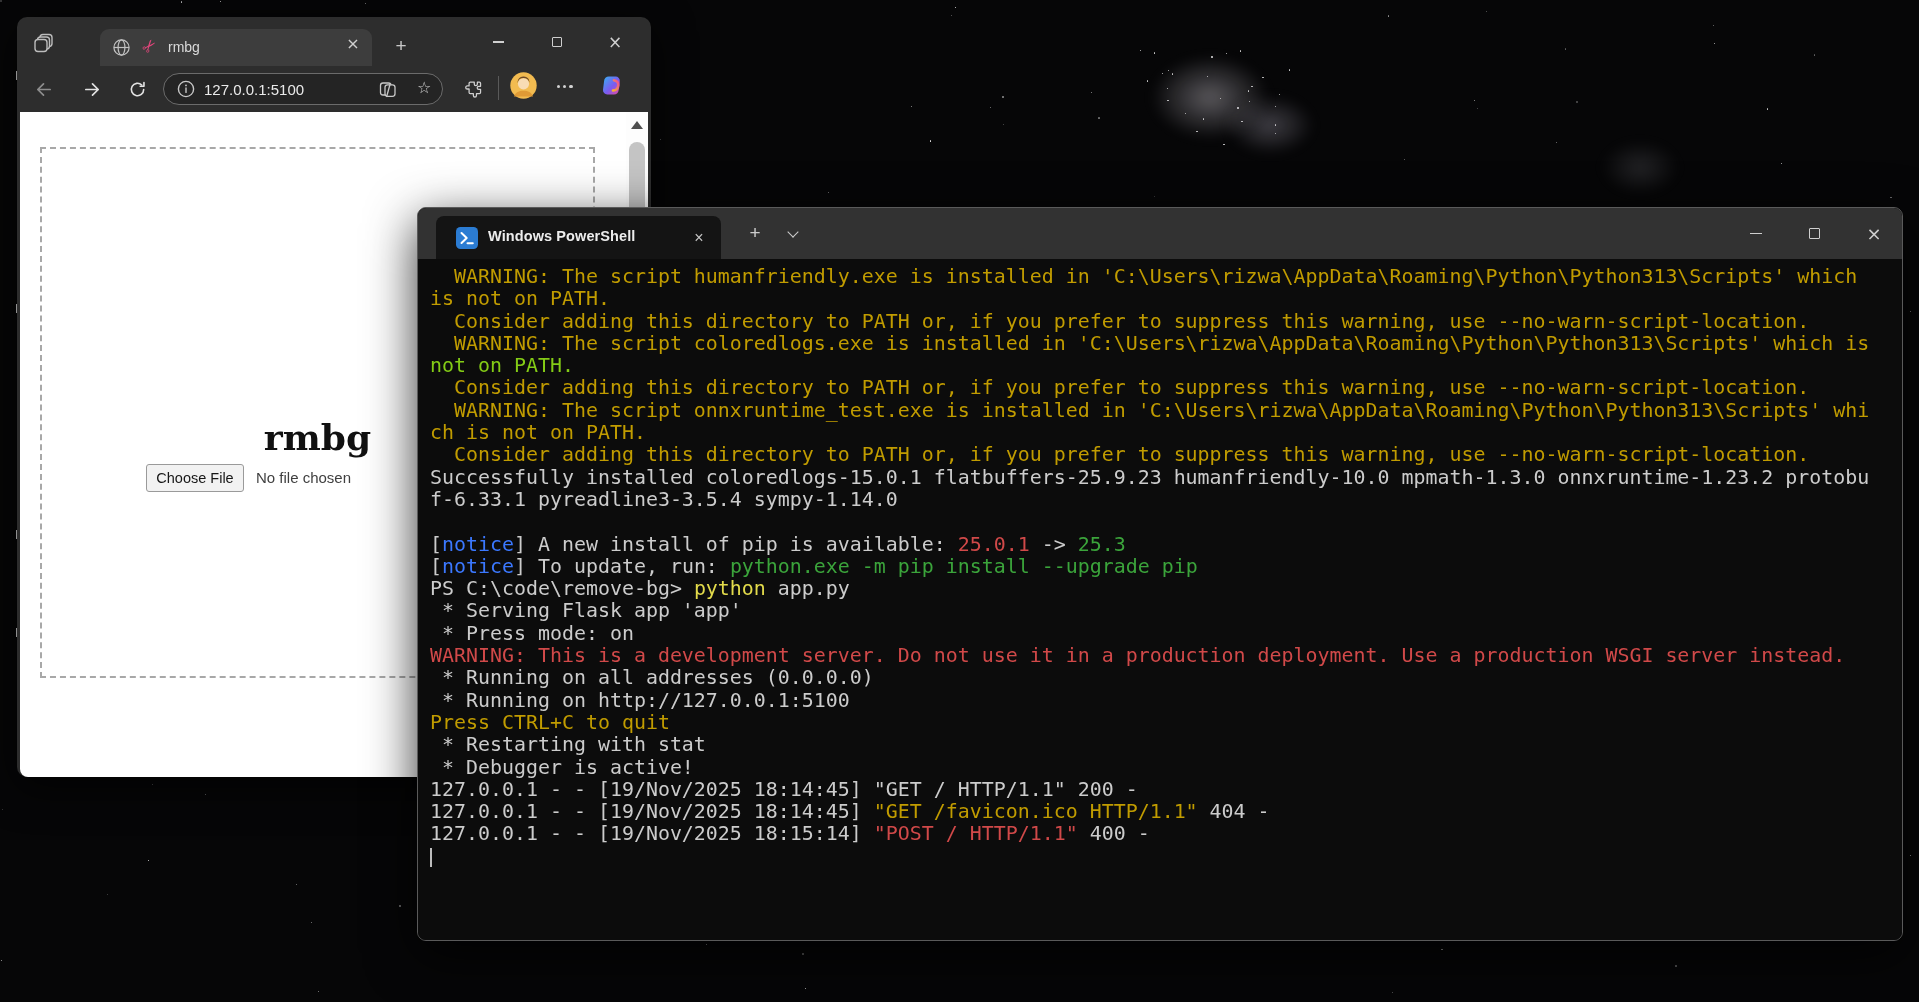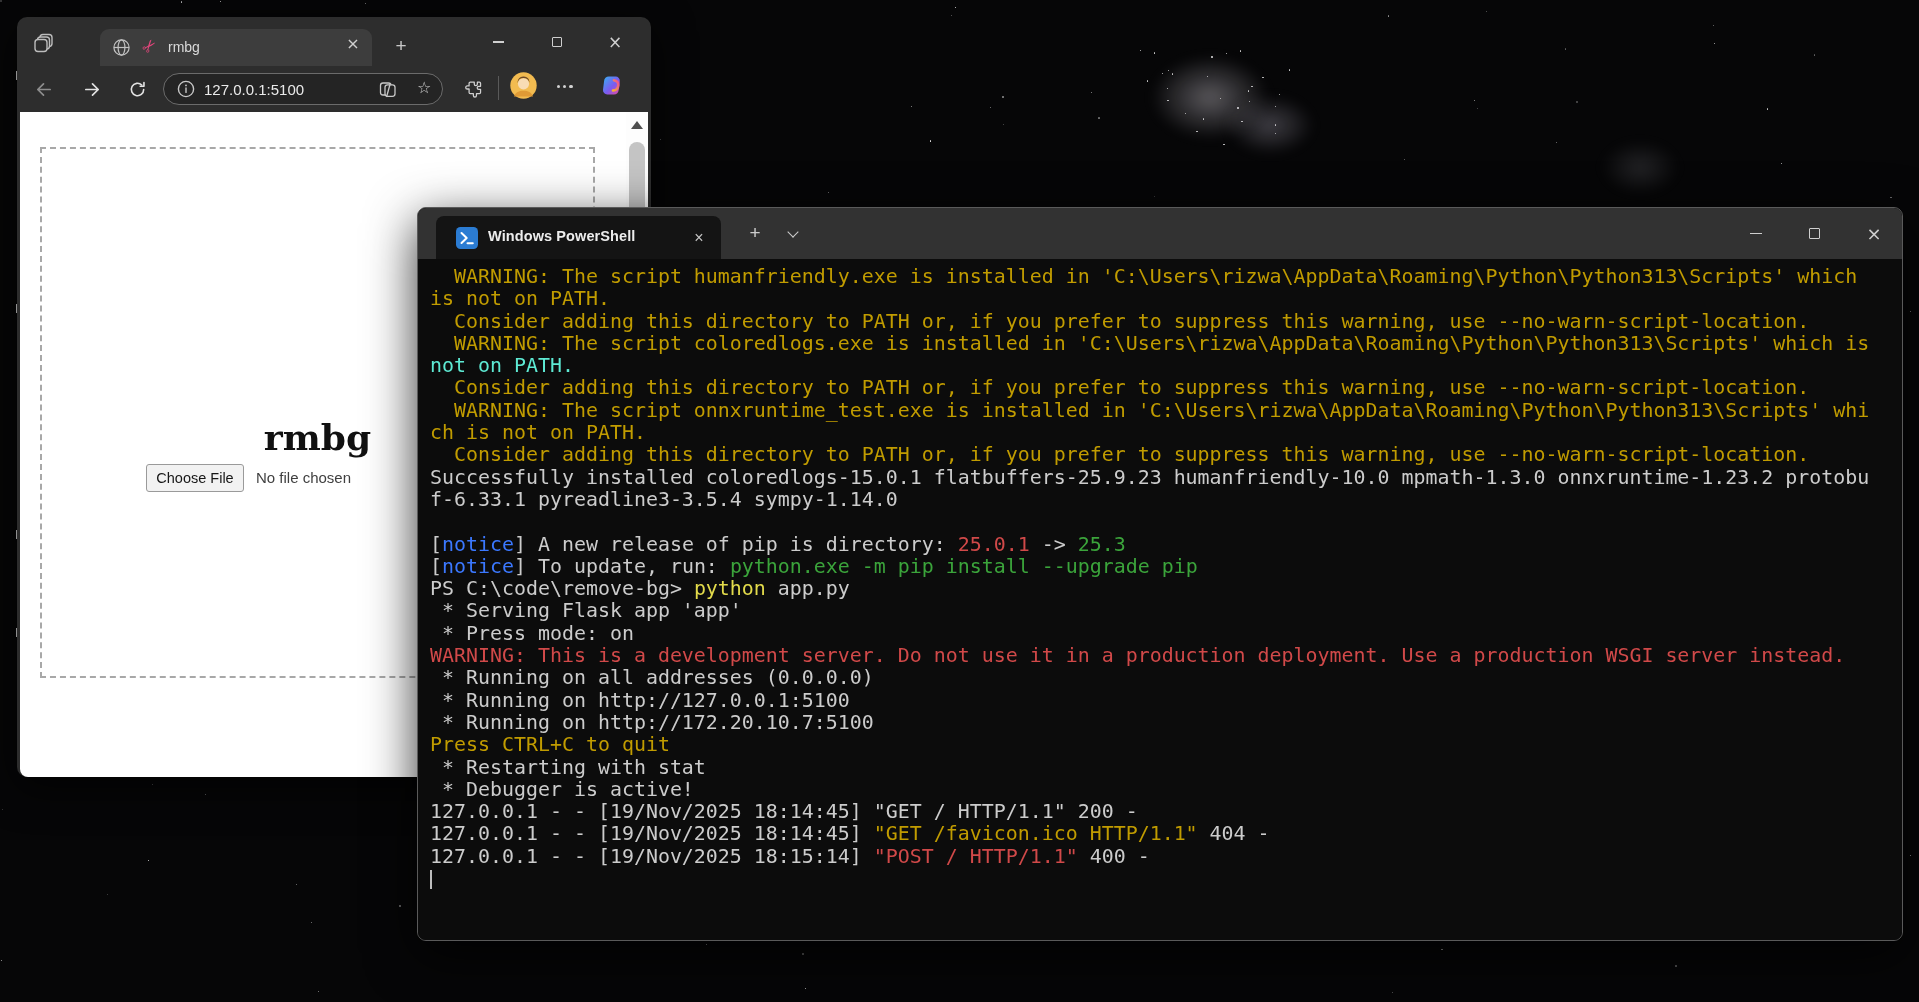--- a/index.html
+++ b/index.html
@@ -462,37 +462,36 @@
         </span>
       <span class="t-ctl t-ctl-close">
           <span class="x-glyph" style="font-size:18px">×</span>
         </span>
     </div>
     <div class="t-body" id="t-body">
         <div class="trow"><span style="color: rgb(193, 156, 0);">  WARNING: The script humanfriendly.exe is installed in 'C:\Users\rizwa\AppData\Roaming\Python\Python313\Scripts' which</span></div>
         <div class="trow"><span style="color: rgb(193, 156, 0);">is not on PATH.</span></div>
         <div class="trow"><span style="color: rgb(193, 156, 0);">  Consider adding this directory to PATH or, if you prefer to suppress this warning, use --no-warn-script-location.</span></div>
         <div class="trow"><span style="color: rgb(193, 156, 0);">  WARNING: The script coloredlogs.exe is installed in 'C:\Users\rizwa\AppData\Roaming\Python\Python313\Scripts' which is</span></div>
-        <div class="trow"><span style="color: #5eead4;">not on PATH.</span></div>
+        <div class="trow"><span style="color: #84cc16;">not on PATH.</span></div>
         <div class="trow"><span style="color: rgb(193, 156, 0);">  Consider adding this directory to PATH or, if you prefer to suppress this warning, use --no-warn-script-location.</span></div>
         <div class="trow"><span style="color: rgb(193, 156, 0);">  WARNING: The script onnxruntime_test.exe is installed in 'C:\Users\rizwa\AppData\Roaming\Python\Python313\Scripts' whi</span></div>
         <div class="trow"><span style="color: rgb(193, 156, 0);">ch is not on PATH.</span></div>
         <div class="trow"><span style="color: rgb(193, 156, 0);">  Consider adding this directory to PATH or, if you prefer to suppress this warning, use --no-warn-script-location.</span></div>
         <div class="trow"><span style="color: rgb(204, 204, 204);">Successfully installed coloredlogs-15.0.1 flatbuffers-25.9.23 humanfriendly-10.0 mpmath-1.3.0 onnxruntime-1.23.2 protobu</span></div>
         <div class="trow"><span style="color: rgb(204, 204, 204);">f-6.33.1 pyreadline3-3.5.4 sympy-1.14.0</span></div>
         <div class="trow"></div>
-        <div class="trow"><span style="color: rgb(204, 204, 204);">[</span><span style="color: rgb(59, 120, 255);">notice</span><span style="color: rgb(204, 204, 204);">] A new release of pip is directory: </span><span style="color: rgb(209, 73, 73);">25.0.1</span><span style="color: rgb(204, 204, 204);"> -&gt; </span><span style="color: rgb(59, 164, 59);">25.3</span></div>
+        <div class="trow"><span style="color: rgb(204, 204, 204);">[</span><span style="color: rgb(59, 120, 255);">notice</span><span style="color: rgb(204, 204, 204);">] A new install of pip is available: </span><span style="color: rgb(209, 73, 73);">25.0.1</span><span style="color: rgb(204, 204, 204);"> -&gt; </span><span style="color: rgb(59, 164, 59);">25.3</span></div>
         <div class="trow"><span style="color: rgb(204, 204, 204);">[</span><span style="color: rgb(59, 120, 255);">notice</span><span style="color: rgb(204, 204, 204);">] To update, run: </span><span style="color: rgb(59, 164, 59);">python.exe -m pip install --upgrade pip</span></div>
         <div class="trow"><span style="color: rgb(204, 204, 204);">PS C:\code\remove-bg&gt; </span><span style="color: rgb(227, 219, 75);">python</span><span style="color: rgb(204, 204, 204);"> app.py</span></div>
         <div class="trow"><span style="color: rgb(204, 204, 204);"> * Serving Flask app 'app'</span></div>
         <div class="trow"><span style="color: rgb(204, 204, 204);"> * Press mode: on</span></div>
         <div class="trow"><span style="color: rgb(209, 73, 73);">WARNING: This is a development server. Do not use it in a production deployment. Use a production WSGI server instead.</span></div>
         <div class="trow"><span style="color: rgb(204, 204, 204);"> * Running on all addresses (0.0.0.0)</span></div>
         <div class="trow"><span style="color: rgb(204, 204, 204);"> * Running on http://127.0.0.1:5100</span></div>
-        <div class="trow"><span style="color: rgb(204, 204, 204);"> * Running on http://172.20.10.7:5100</span></div>
         <div class="trow"><span style="color: rgb(193, 156, 0);">Press CTRL+C to quit</span></div>
         <div class="trow"><span style="color: rgb(204, 204, 204);"> * Restarting with stat</span></div>
         <div class="trow"><span style="color: rgb(204, 204, 204);"> * Debugger is active!</span></div>
         <div class="trow"><span style="color: rgb(204, 204, 204);">127.0.0.1 - - [19/Nov/2025 18:14:45] "GET / HTTP/1.1" 200 -</span></div>
         <div class="trow"><span style="color: rgb(204, 204, 204);">127.0.0.1 - - [19/Nov/2025 18:14:45] </span><span style="color: rgb(193, 156, 0);">"GET /favicon.ico HTTP/1.1"</span><span style="color: rgb(204, 204, 204);"> 404 -</span></div>
         <div class="trow"><span style="color: rgb(204, 204, 204);">127.0.0.1 - - [19/Nov/2025 18:15:14] </span><span style="color: rgb(209, 73, 73);">"POST / HTTP/1.1"</span><span style="color: rgb(204, 204, 204);"> 400 -</span></div>
         <div class="trow"><span class="cursor-bar"></span></div>
       </div>
   </div>
 </div>

